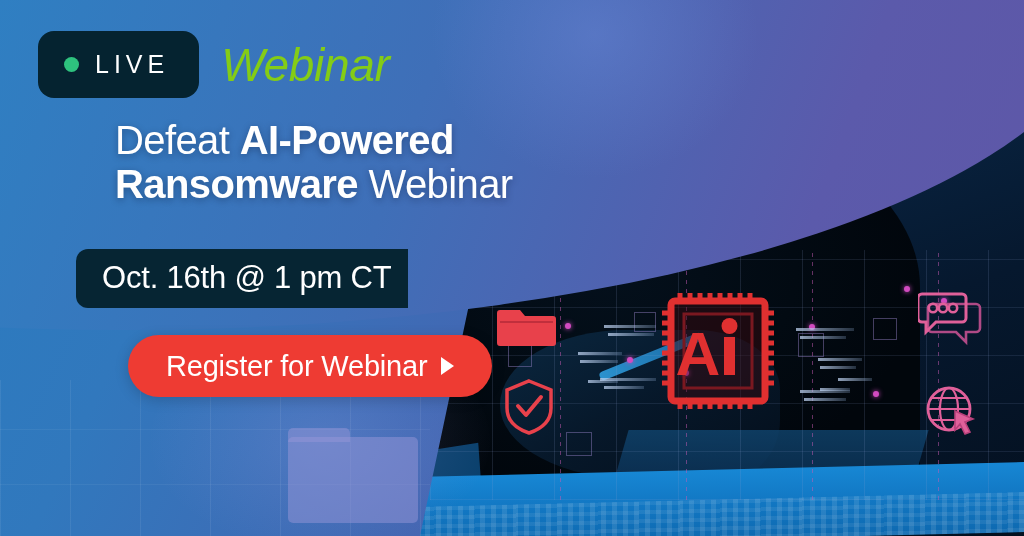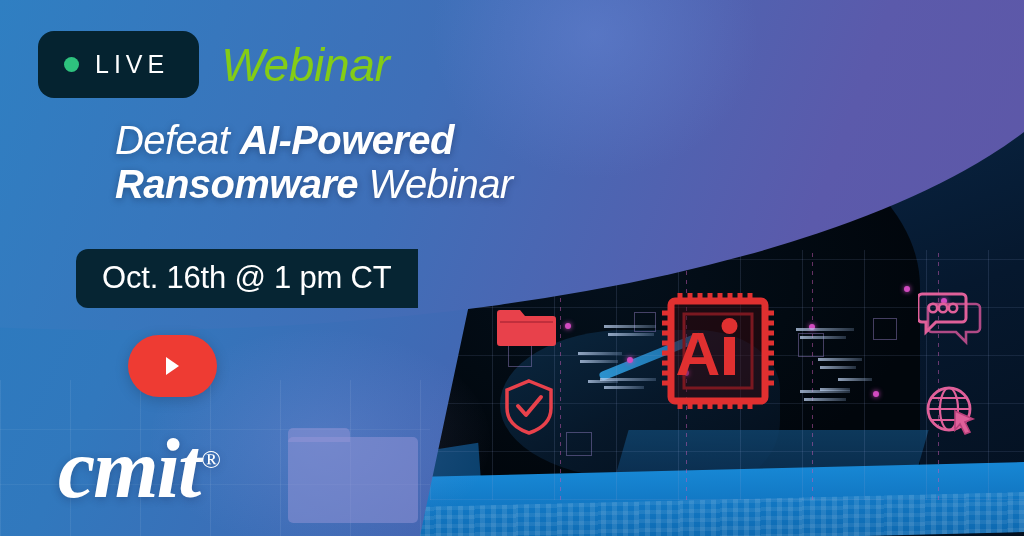--- a/index.html
+++ b/index.html
@@ -194,32 +194,31 @@
   .topright {
     position:absolute; right:22px; top:34px;
     color:#eef1fb; font-size:22px; letter-spacing:-.1px;
   }
 
   .headline {
     position:absolute; left:115px; top:118px;
     color:#fff; font-size:40px; line-height:44px;
     font-weight:400; letter-spacing:-.6px;
     text-shadow:0 2px 7px rgba(10,20,50,.35);
-    font-style:italic;
   }
   .headline b { font-weight:700; }
 
   .date-row {
     position:absolute; left:76px; top:249px;
     display:flex; align-items:stretch;
   }
   .date-badge {
     background:#062533; color:#fff;
     border-radius:12px 0 0 12px;
-    padding:11px 26px 12px 26px;
+    padding:11px 16px 12px 26px;
     font-size:31px; font-weight:400; letter-spacing:-.2px;
     display:flex; align-items:center;
   }
   .day-badge {
     background:#fff; color:#131a24;
     border-radius:0 12px 12px 0;
     padding:11px 28px 12px 26px;
     font-size:22px; letter-spacing:3.6px; font-weight:400;
     display:flex; align-items:center;
   }
@@ -383,21 +382,19 @@
     <div class="headline">
       <span>Defeat </span><b>AI-Powered</b><br>
       <b>Ransomware</b><span> Webinar</span>
     </div>
 
     <div class="date-row">
       <div class="date-badge">Oct. 16th @ 1 pm CT</div>
     </div>
 
     <button class="cta">
+      <span>Register for Webinar</span>
       <span class="cta-arrow"></span>
     </button>
 
-    <div class="logo">
-      <span>cmit</span><span class="reg">®</span>
-    </div>
 
   </div>
 </div>
 
 </body></html>

